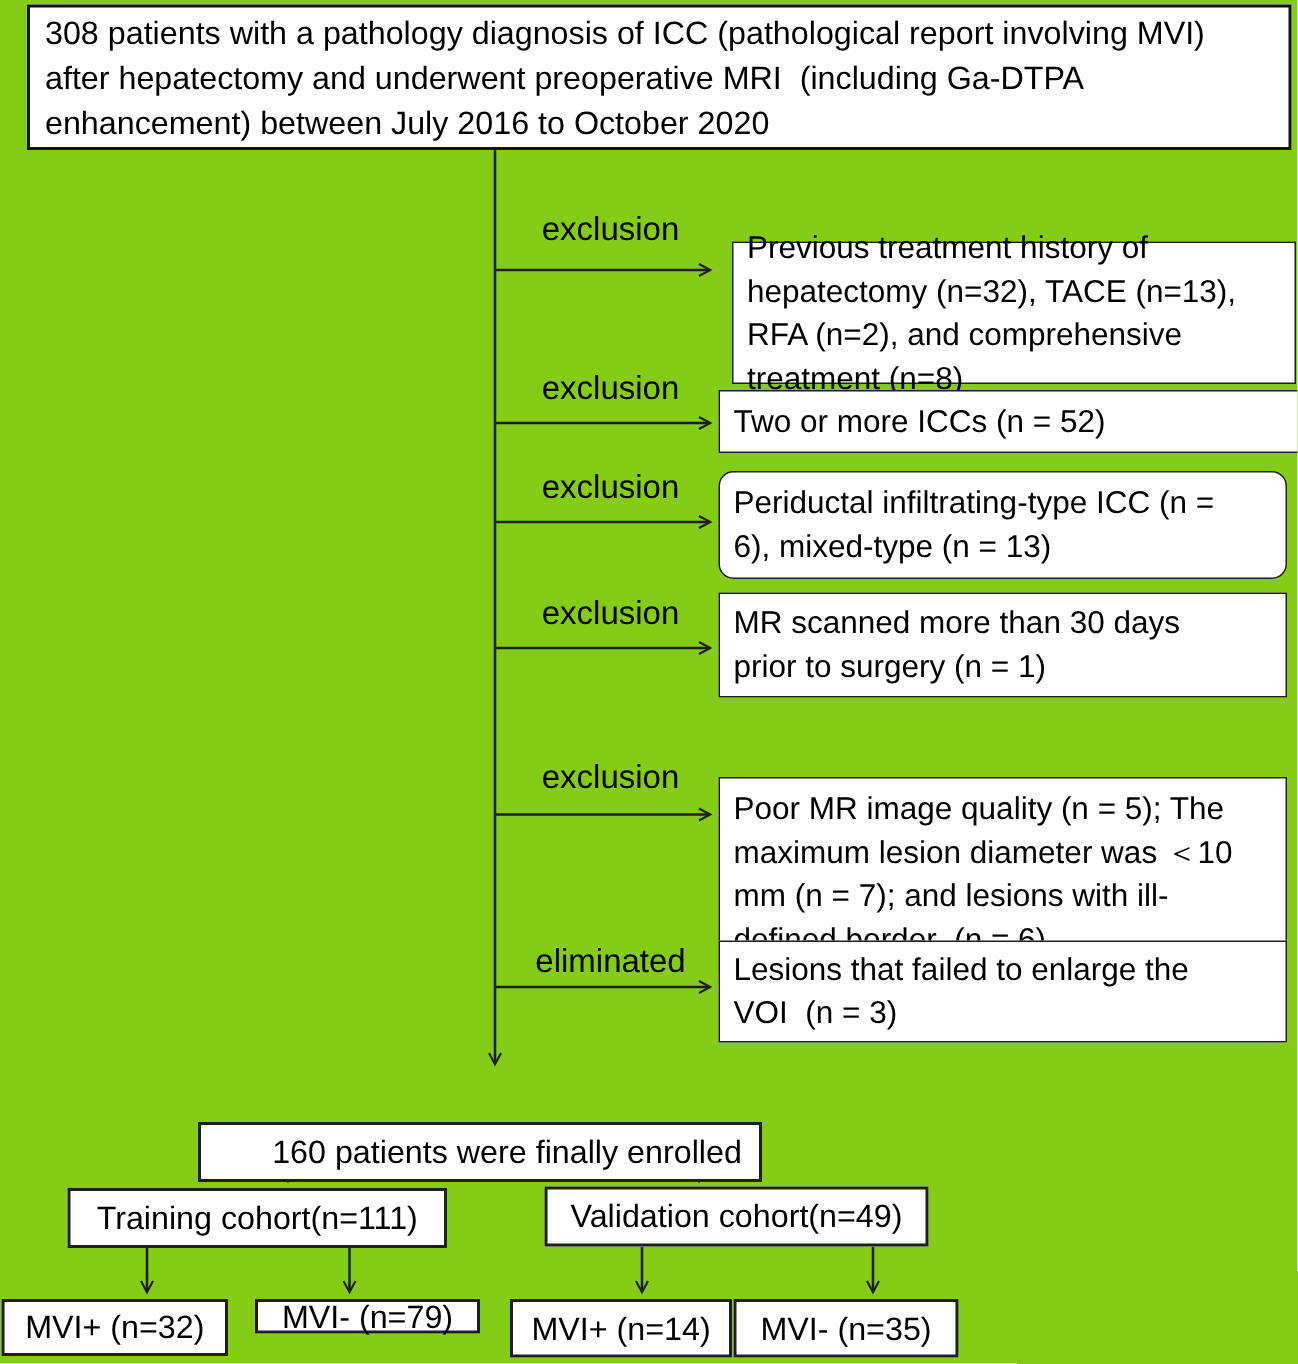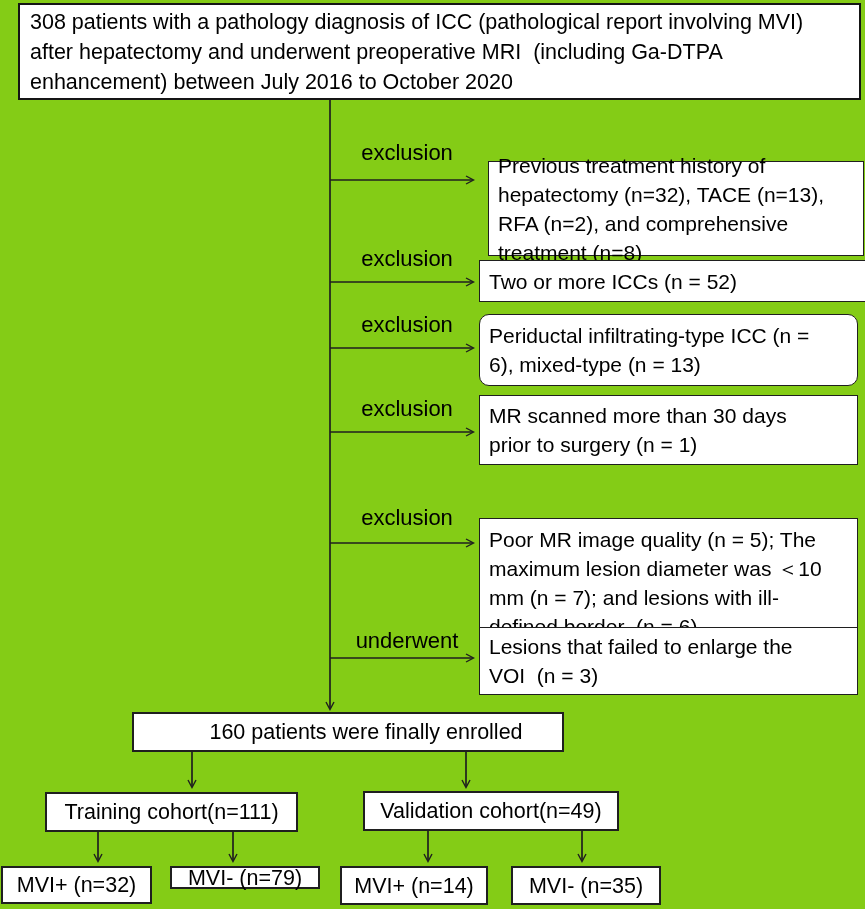--- a/index.html
+++ b/index.html
@@ -97,21 +97,21 @@
     <div class="box-text">308 patients with a pathology diagnosis of ICC (pathological report involving MVI)
 after hepatectomy and underwent preoperative MRI  (including Ga-DTPA
 enhancement) between July 2016 to October 2020</div>
   </div>
 
   <div class="branch-label" style="left:342px; top:141px;">exclusion</div>
   <div class="branch-label" style="left:342px; top:247px;">exclusion</div>
   <div class="branch-label" style="left:342px; top:313px;">exclusion</div>
   <div class="branch-label" style="left:342px; top:397px;">exclusion</div>
   <div class="branch-label" style="left:342px; top:506px;">exclusion</div>
-  <div class="branch-label" style="left:342px; top:629px;">underwent</div>
+  <div class="branch-label" style="left:342px; top:629px;">eliminated</div>
 
   <div class="fbox" style="left:488px; top:113px; width:376px; height:95px;margin-top:48px;">
     <div class="box-text">Previous treatment history of
 hepatectomy (n=32), TACE (n=13),
 RFA (n=2), and comprehensive
 treatment (n=8)</div>
   </div>
 
   <div class="fbox" style="left:479px; top:260px; width:436px; height:42px;">
     <div class="box-text">Two or more ICCs (n = 52)</div>
@@ -132,37 +132,37 @@
 maximum lesion diameter was ＜10
 mm (n = 7); and lesions with ill-
 defined border  (n = 6)</div>
   </div>
 
   <div class="fbox" style="left:479px; top:627px; width:379px; height:68px;">
     <div class="box-text">Lesions that failed to enlarge the
 VOI  (n = 3)</div>
   </div>
 
-  <div class="fbox centered thick" style="left:132px; top:712px; width:432px; height:40px;padding-left:36px;">
+  <div class="fbox centered thick" style="left:132px; top:748px; width:376px; height:40px;padding-left:36px;">
     <div class="box-text">160 patients were finally enrolled</div>
   </div>
 
   <div class="fbox centered thick" style="left:45px; top:792px; width:253px; height:40px;">
     <div class="box-text">Training cohort(n=111)</div>
   </div>
   <div class="fbox centered thick" style="left:363px; top:791px; width:256px; height:40px;">
     <div class="box-text">Validation cohort(n=49)</div>
   </div>
 
   <div class="fbox centered thick" style="left:1px; top:866px; width:151px; height:38px;">
     <div class="box-text">MVI+ (n=32)</div>
   </div>
   <div class="fbox centered thick" style="left:170px; top:866px; width:150px; height:23px;">
     <div class="box-text">MVI- (n=79)</div>
   </div>
   <div class="fbox centered thick" style="left:340px; top:866px; width:148px; height:39px;">
     <div class="box-text">MVI+ (n=14)</div>
   </div>
-  <div class="fbox centered thick" style="left:511px; top:866px; width:150px; height:39px;">
+  <div class="fbox centered thick" style="left:489px; top:866px; width:150px; height:39px;">
     <div class="box-text">MVI- (n=35)</div>
   </div>
 
 </div>
 
 </body></html>

